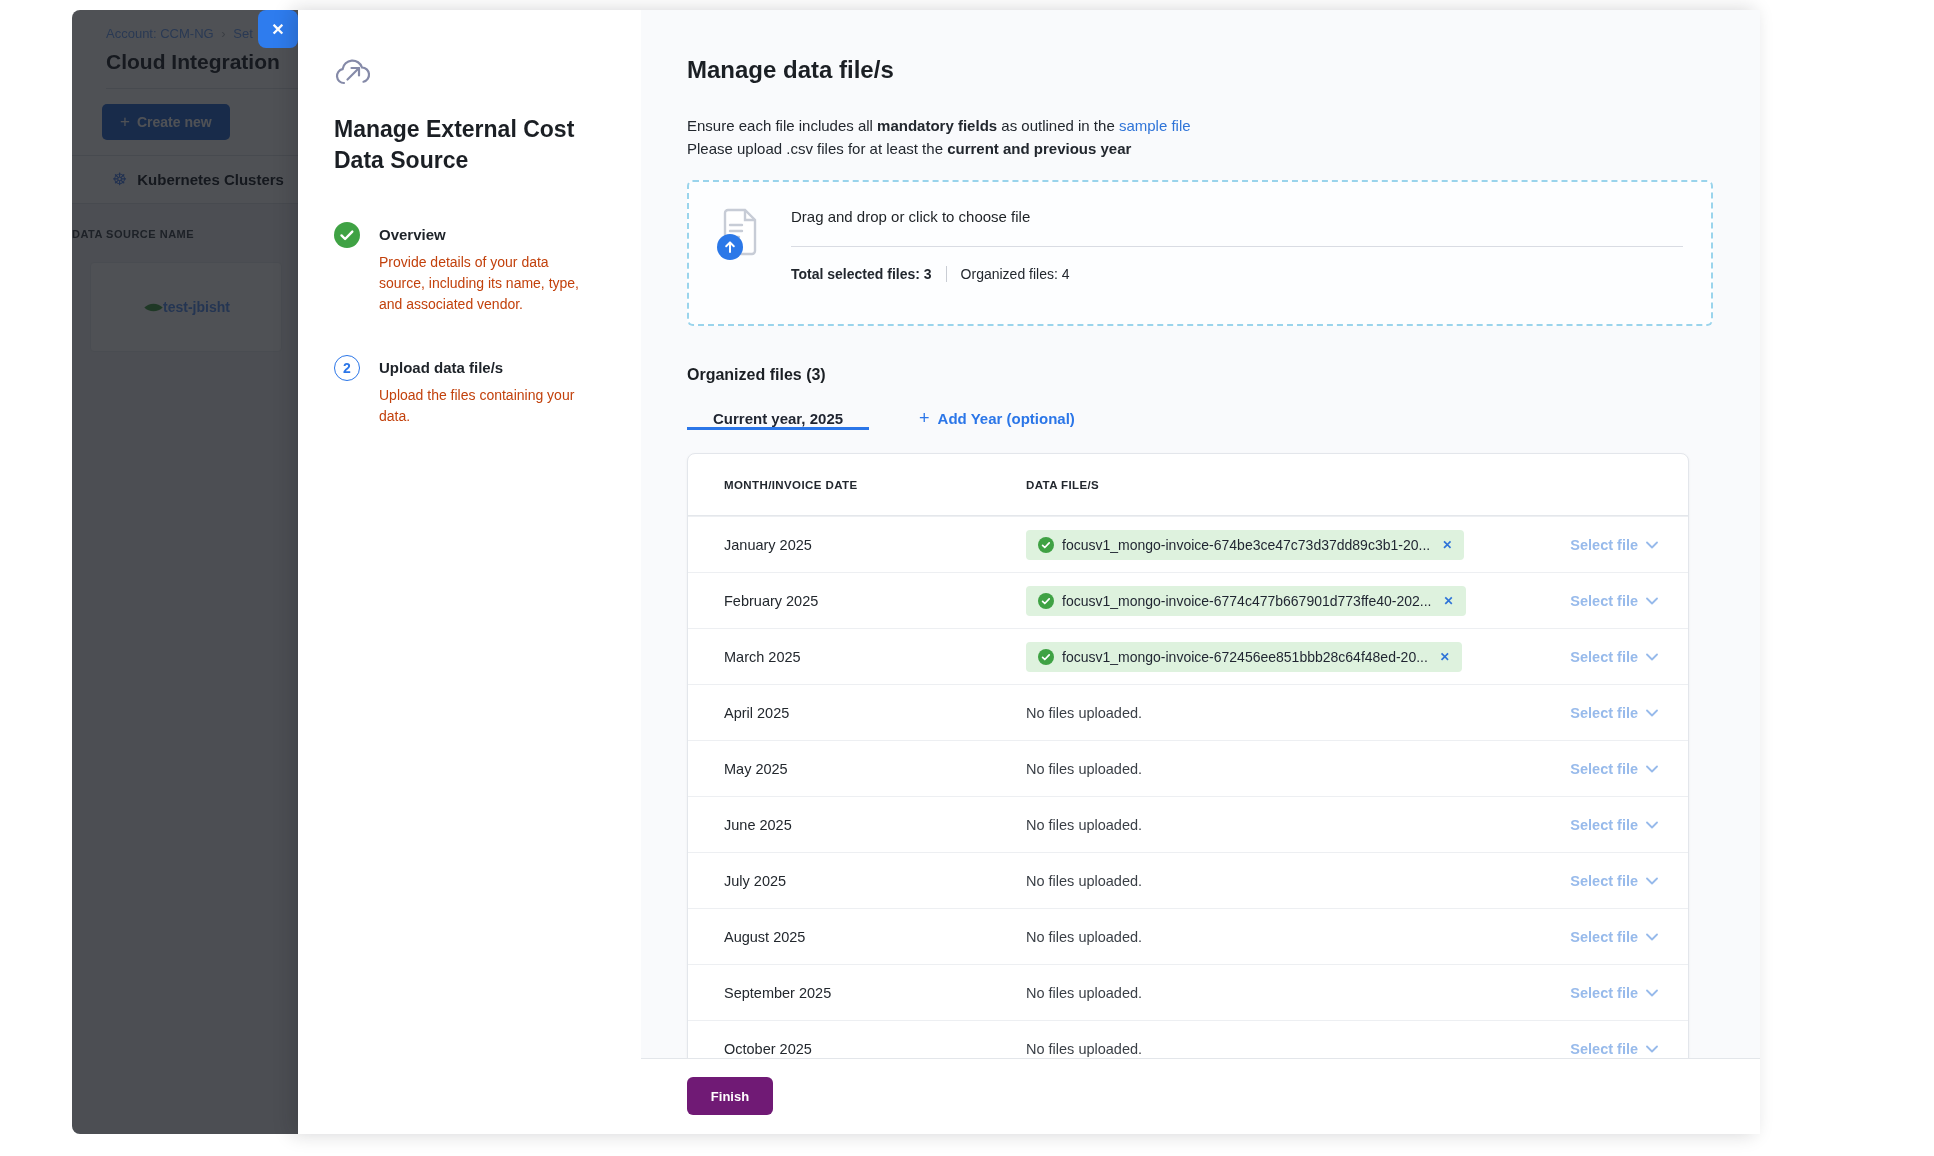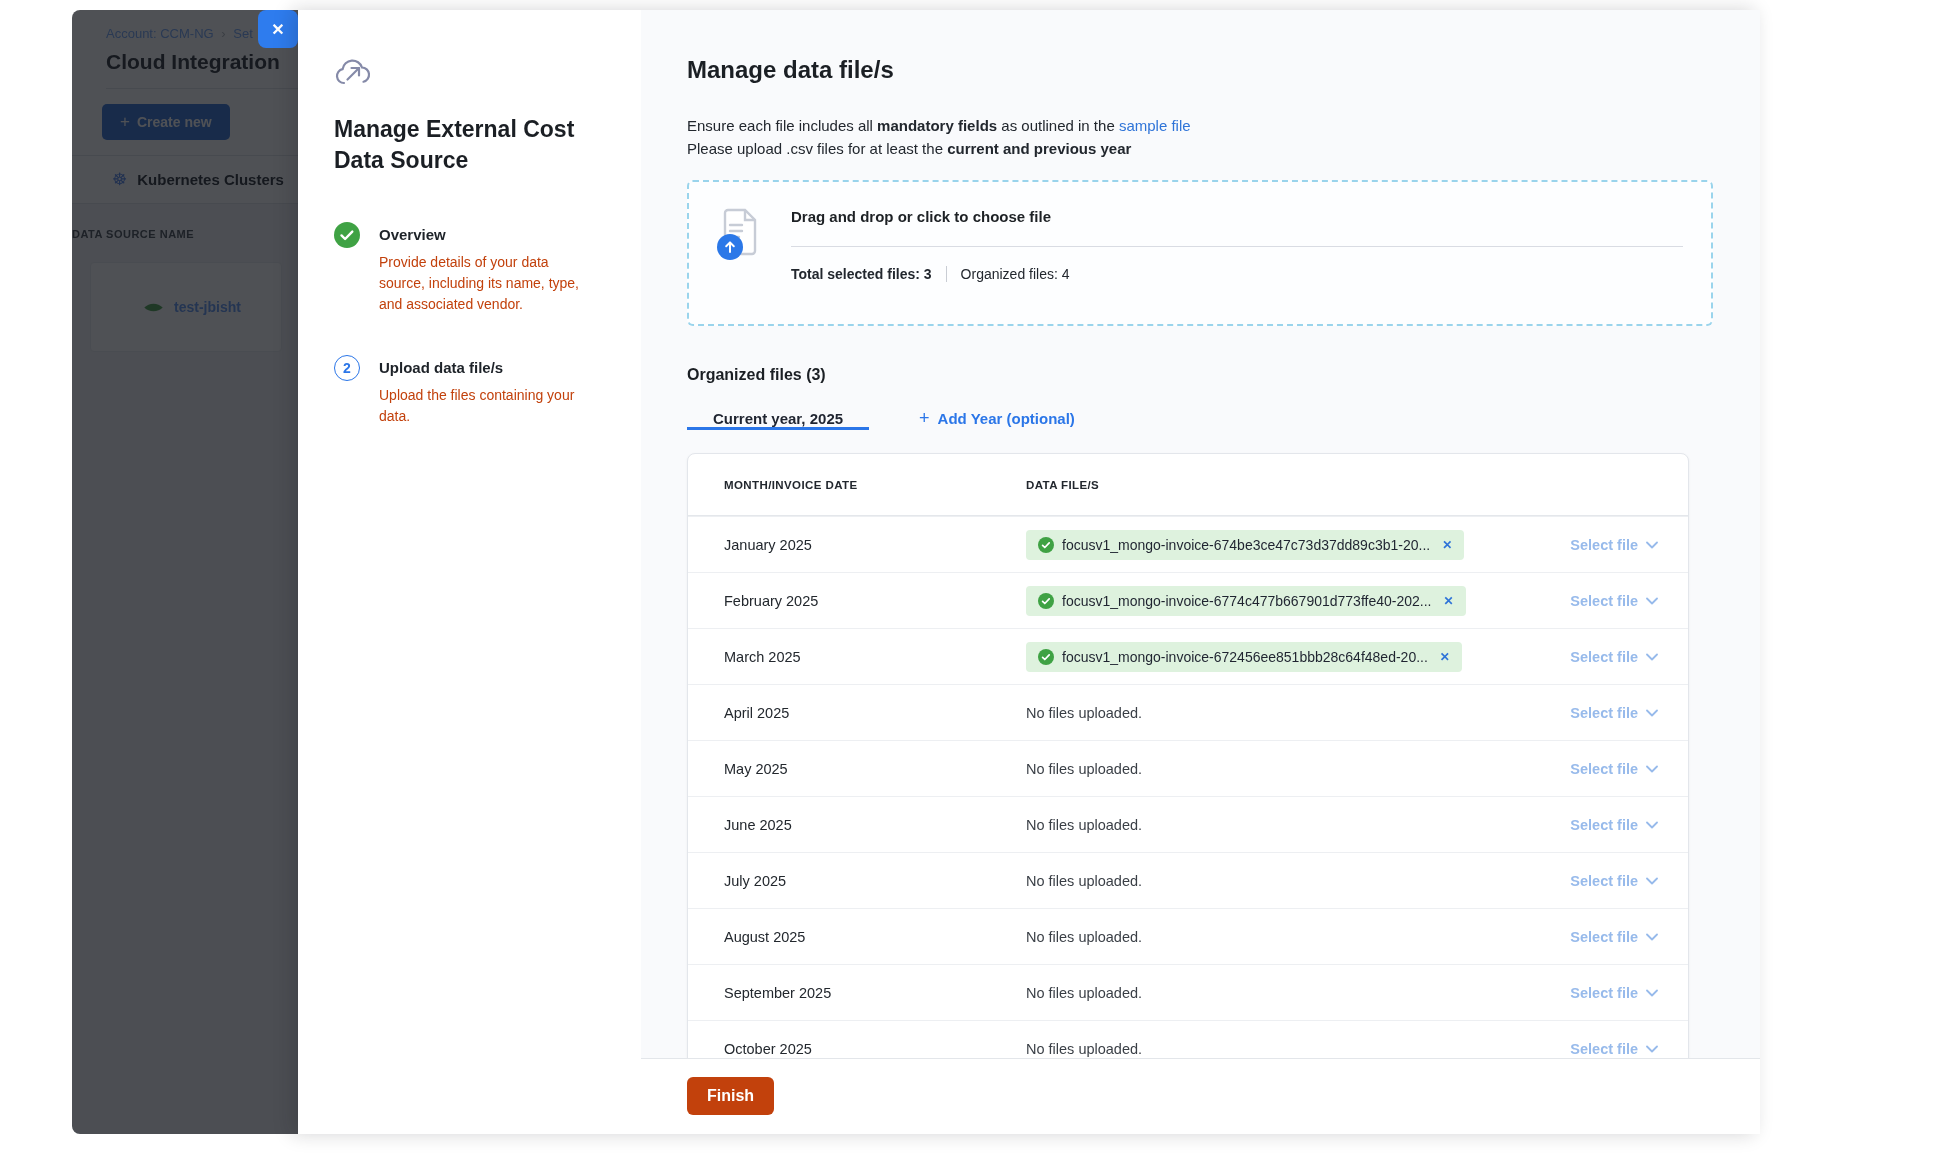--- a/index.html
+++ b/index.html
@@ -17,21 +17,21 @@
   .bg-toolbar { padding:15px 0 15px 30px; border-bottom:1px solid #dfe2e6; }
   .create-btn { display:inline-flex; align-items:center; gap:7px; height:36px; padding:0 18px;
                 background:#2b6bd4; color:#fff; font-size:14px; font-weight:600; border:none; border-radius:5px; white-space:nowrap; }
   .create-btn .plus { font-size:17px; font-weight:400; }
   .bg-tabrow { display:flex; align-items:center; gap:10px; height:48px; padding-left:40px;
                border-bottom:1px solid #dfe2e6; white-space:nowrap; }
   .k8s-ico { color:#4d82ea; font-size:17px; line-height:1; }
   .bg-tab-label { font-size:15px; font-weight:700; color:#20252b; }
   .bg-table { background:#f1f3f5; height:100%; padding-top:24px; }
   .bg-th { font-size:11px; font-weight:700; letter-spacing:.5px; color:#40464e; white-space:nowrap; }
-  .bg-row { display:flex; align-items:center; gap:14px; background:#ffffff; border:1px solid #e8eaee; border-radius:4px;
+  .bg-row { display:flex; align-items:center; gap:3px; background:#ffffff; border:1px solid #e8eaee; border-radius:4px;
             margin:22px 16px 0 18px; height:90px; padding-left:56px; }
   .leaf { width:13px; height:13px; background:#47a04a; border-radius:0 100% 0 100%; transform:rotate(-45deg); }
   .bg-link { font-size:14px; color:#5b93f2; font-weight:600; }
   .dim { position:absolute; inset:0; background:rgba(17,20,26,0.74); }
 
   
   .close-btn { position:absolute; left:258px; top:10px; width:40px; height:38px; background:#2e7cee;
                border:none; border-radius:8px; color:#fff; font-size:16px; font-weight:700;
                display:flex; align-items:center; justify-content:center; cursor:pointer; }
 
@@ -57,21 +57,21 @@
   .instr { margin-top:30px; font-size:15px; line-height:23px; color:#22272e; }
   .instr b { font-weight:700; }
   .link { color:#2f74d8; cursor:pointer; }
 
   .dropzone { margin-top:20px; height:146px; border:2px dashed #9ad4ec; border-radius:6px; background:#fdfeff;
               padding:26px 28px 0 32px; position:relative; cursor:pointer; }
   .dz-icon { position:absolute; left:32px; top:26px; width:46px; height:50px; }
   .dz-badge { position:absolute; left:-4px; bottom:-2px; width:26px; height:26px; border-radius:50%; background:#2b78e8;
               display:flex; align-items:center; justify-content:center; }
   .dz-texts { margin-left:70px; }
-  .dz-title { font-size:15px; font-weight:700; color:#1d2125; }
+  .dz-title { font-size:15px; font-weight:400; color:#1d2125; }
   .dz-sub { margin-top:7px; font-size:14px; color:#787b93; }
   .dz-rule { margin:21px 0 0 70px; border-top:1px solid #d9dce3; }
   .dz-totals { margin:19px 0 0 70px; display:flex; gap:14px; font-size:14px; color:#22272e; }
   .dz-totals .tsel { font-weight:700; }
   .vsep { width:1px; height:16px; background:#c9cdd4; }
 
   .org-heading { margin-top:40px; font-size:16px; font-weight:700; color:#1b1f24; }
 
   .tabs { margin-top:16px; display:flex; align-items:center; height:39px;gap:24px; }
   .tab { display:flex; align-items:center; padding:0 26px; font-size:15px; cursor:pointer; position:relative; }
@@ -90,22 +90,22 @@
   .cell-file { display:flex; align-items:center; min-width:0; }
   .empty-text { font-size:14.5px; color:#3a3f46; }
   .chip { display:inline-flex; align-items:center; gap:8px; background:#def2de; border-radius:4px;
           padding:7px 12px; max-width:480px; cursor:default; }
   .chip-text { font-size:14px; color:#1f2430; white-space:nowrap; }
   .chip-x { color:#2f74d8; font-size:12px; font-weight:700; margin-left:4px; cursor:pointer; }
   .cell-select { display:flex; align-items:center; gap:8px; color:#97baeb; font-size:14.5px; font-weight:600;
                  cursor:pointer; white-space:nowrap; }
 
   .footer { height:76px; background:#ffffff; border-top:1px solid #e3e6ea; padding:18px 0 0 46px; }
-  .finish-btn { min-width:86px; height:38px; padding:0 20px; background:#c2410c; color:#fff; border:none;
-                border-radius:6px; font-size:16px; font-weight:700; cursor:pointer; font-family:"Liberation Sans",sans-serif; }
+  .finish-btn { min-width:86px; height:38px; padding:0 20px; background:#701a75; color:#fff; border:none;
+                border-radius:6px; font-size:13px; font-weight:700; cursor:pointer; font-family:"Liberation Sans",sans-serif; }
 
   svg { display:block; }
 </style>
 </head>
 <body>
 
 <div class="page">
 
   <div class="bg-app">
     <div class="bg-head">

